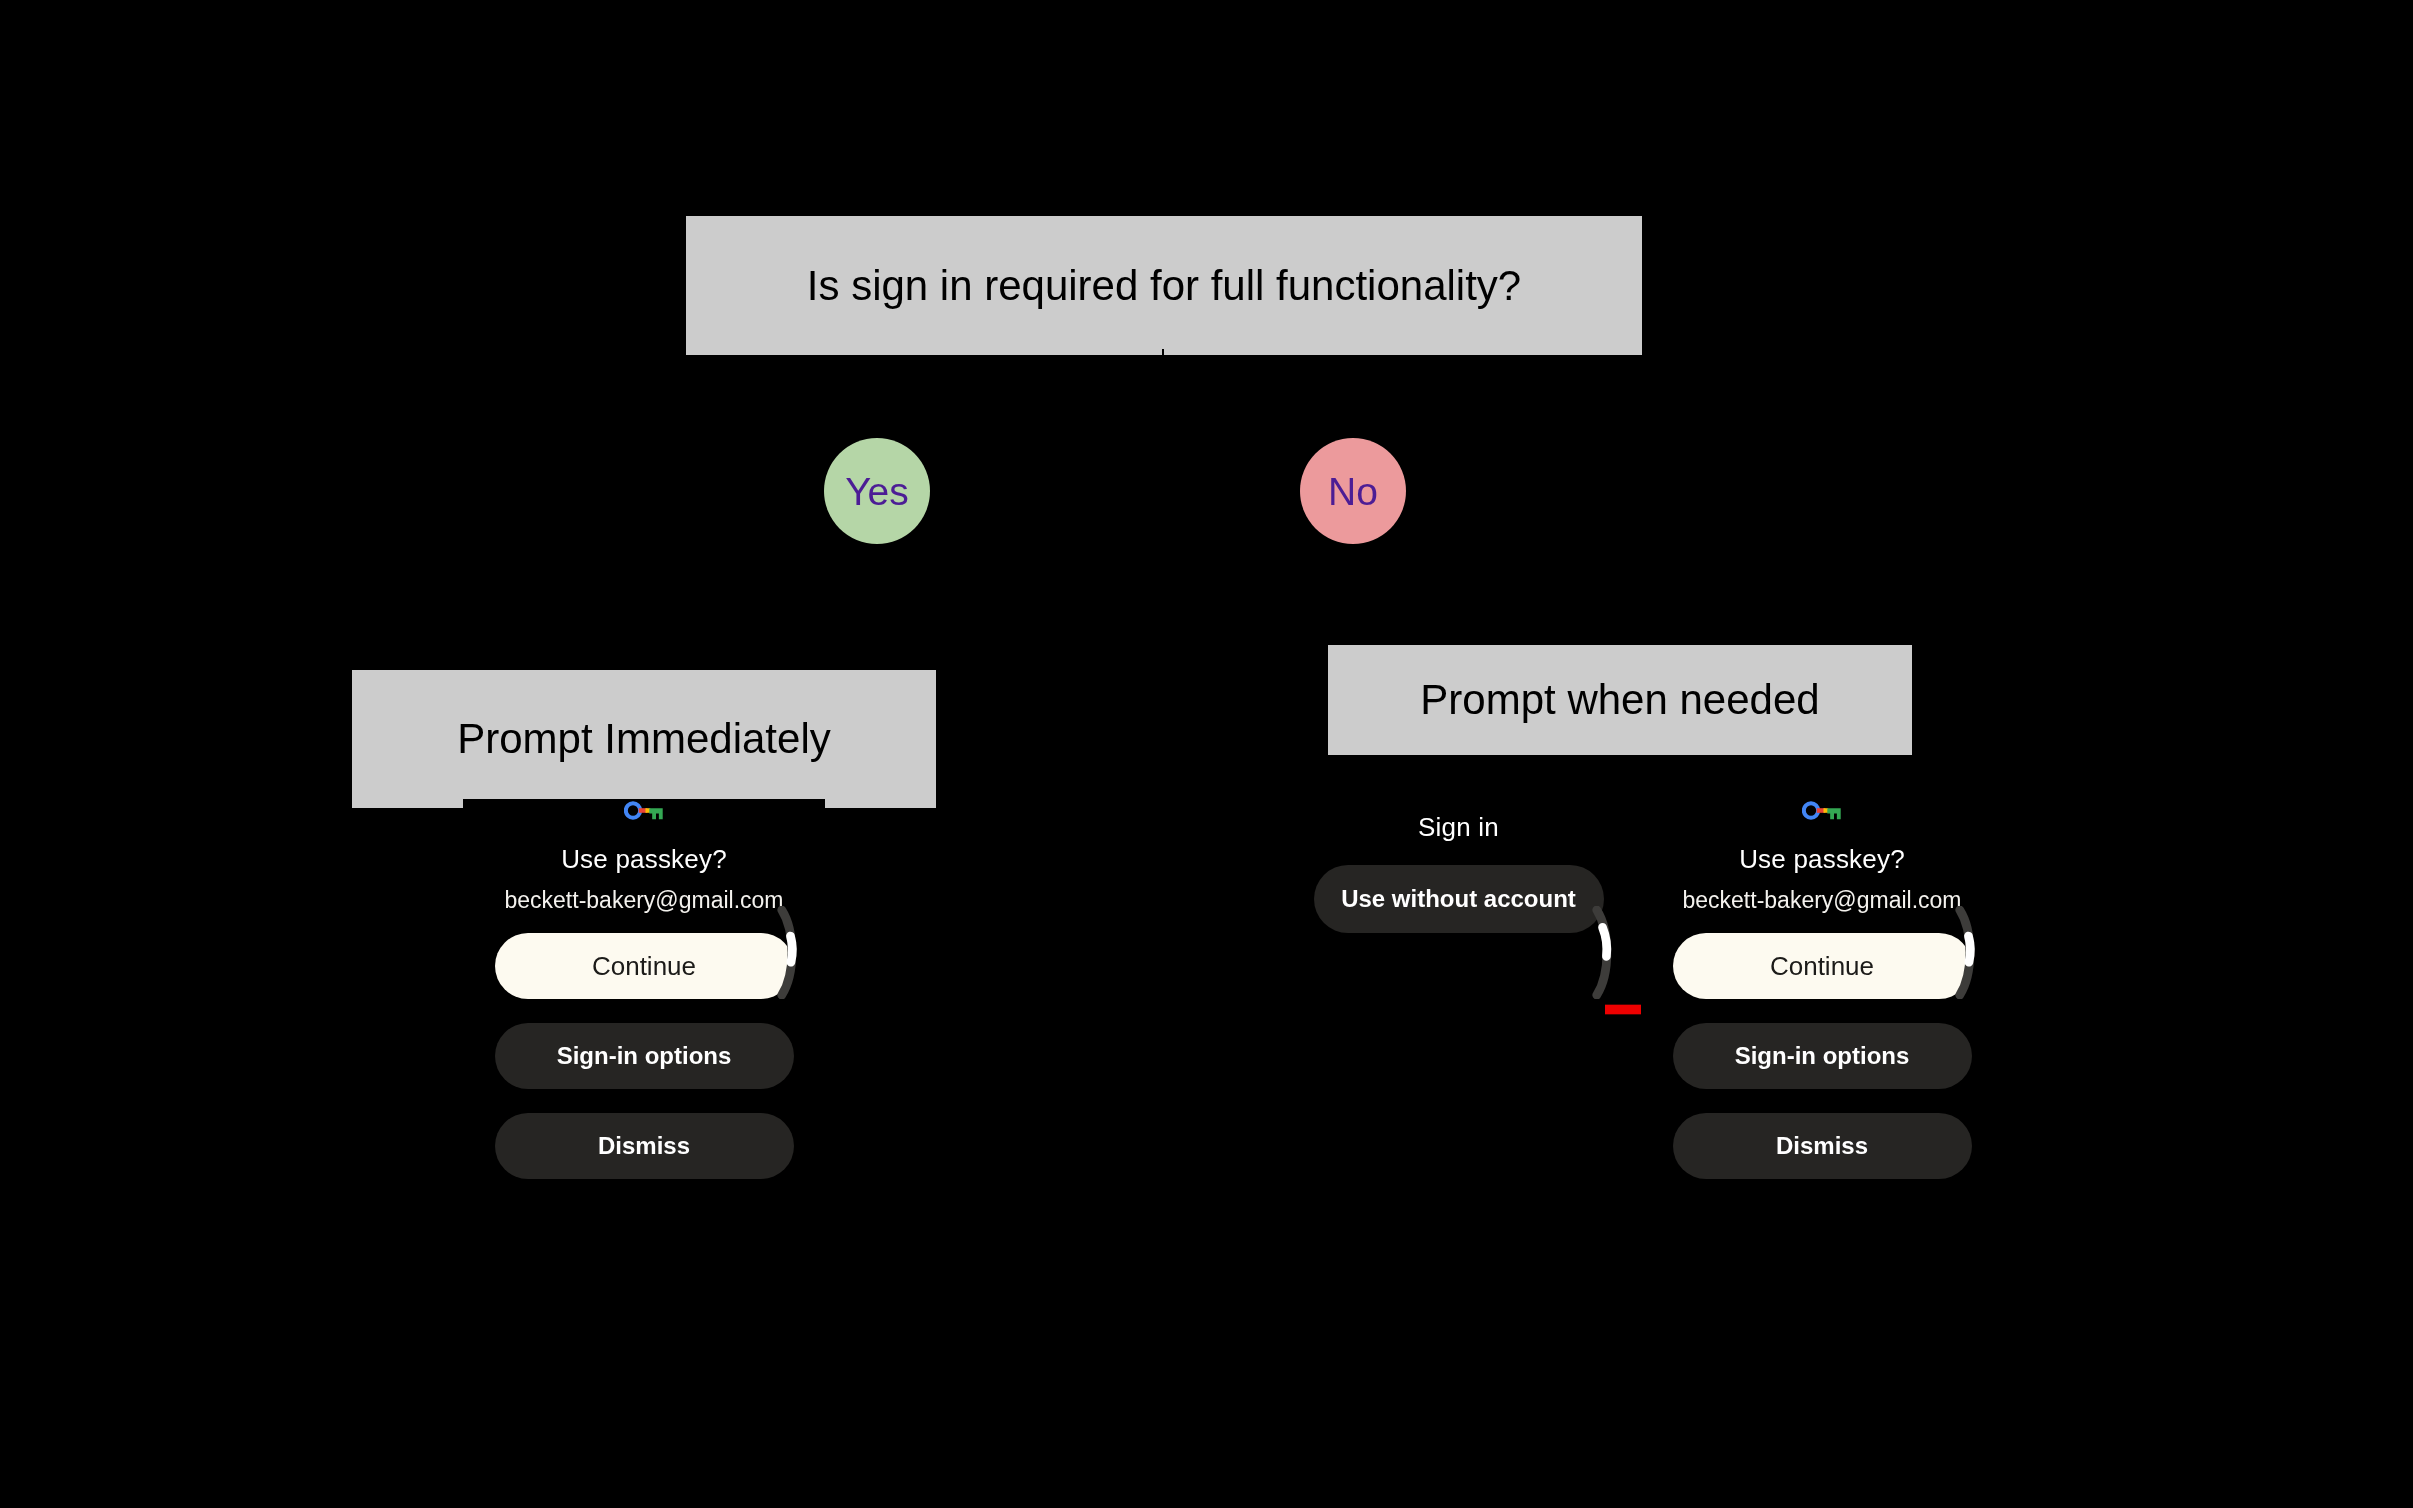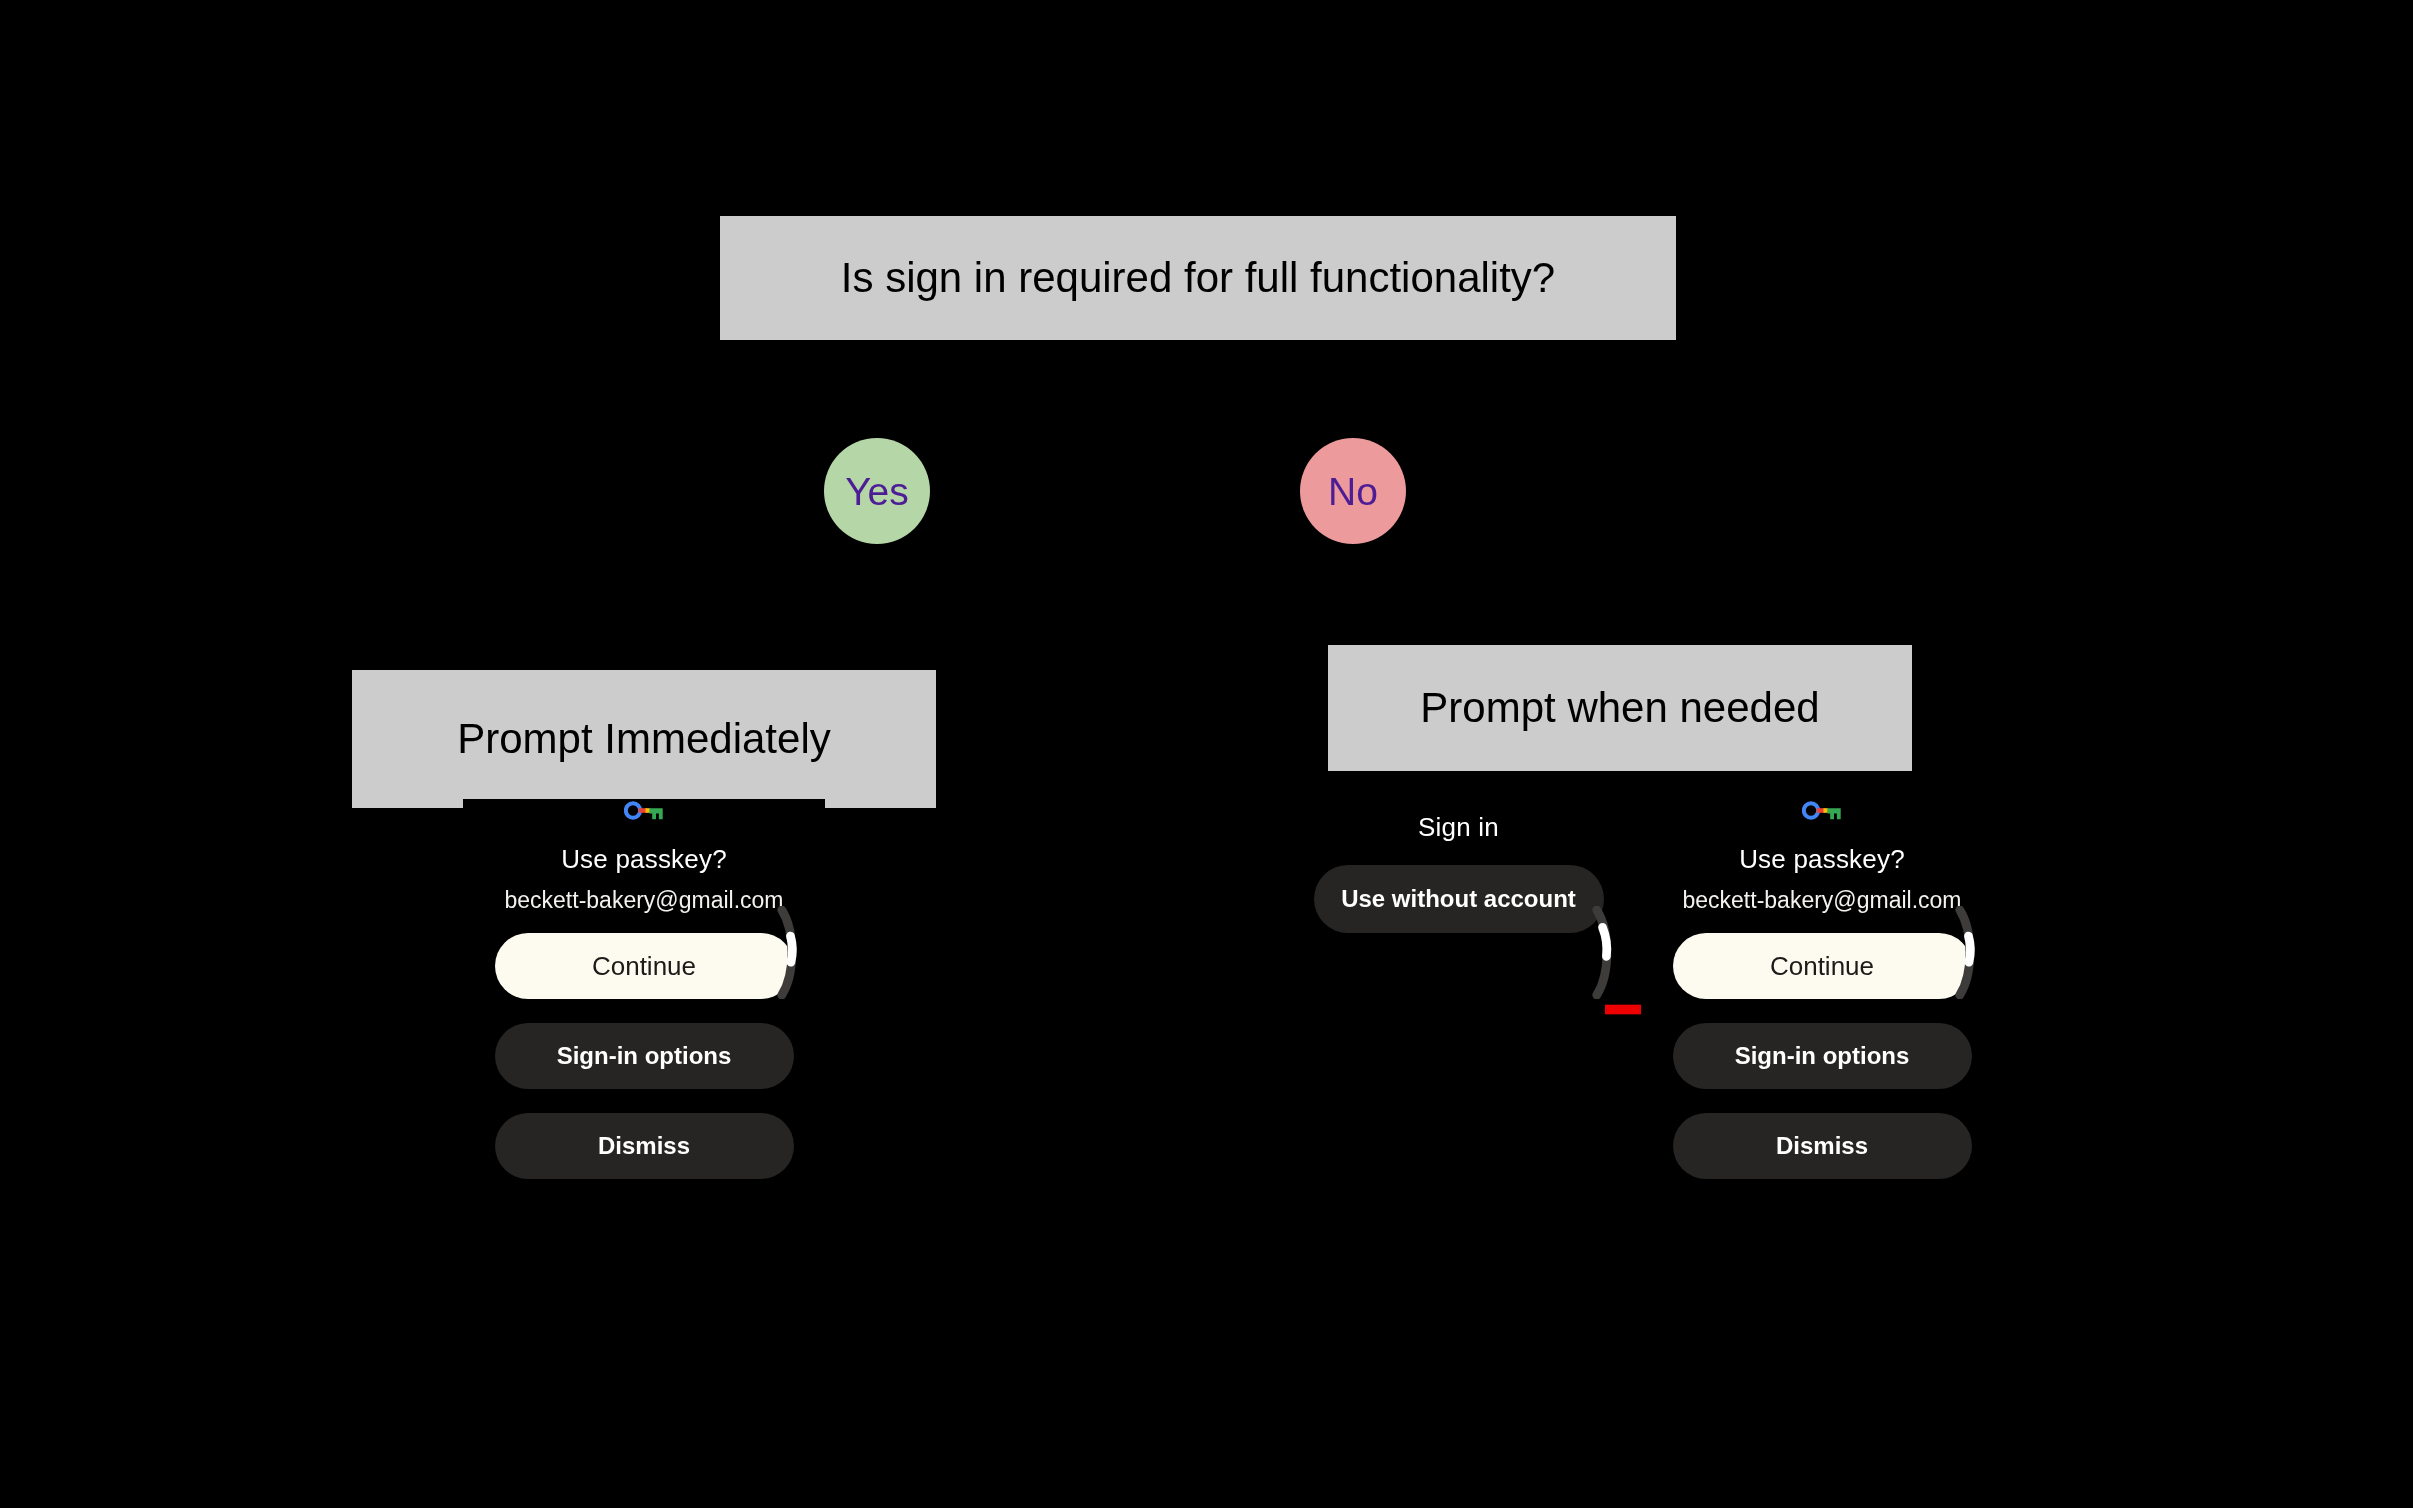--- a/index.html
+++ b/index.html
@@ -21,38 +21,38 @@
     position: absolute;
     background: #cccccc;
     color: #000000;
     display: flex;
     align-items: center;
     justify-content: center;
     box-sizing: border-box;
     font-weight: 400;
   }
   #box-question {
-    left: 720px;
+    left: 686px;
     top: 216px;
     width: 956px;
-    height: 124px;
+    height: 139px;
     font-size: 42px;
   }
   #box-prompt-immediately {
     left: 352px;
     top: 670px;
     width: 584px;
     height: 138px;
     font-size: 42px;
   }
   #box-prompt-when-needed {
     left: 1328px;
     top: 645px;
     width: 584px;
-    height: 126px;
+    height: 110px;
     font-size: 42px;
   }
 
   
   .decision-circle {
     position: absolute;
     border-radius: 50%;
     display: flex;
     align-items: center;
     justify-content: center;

